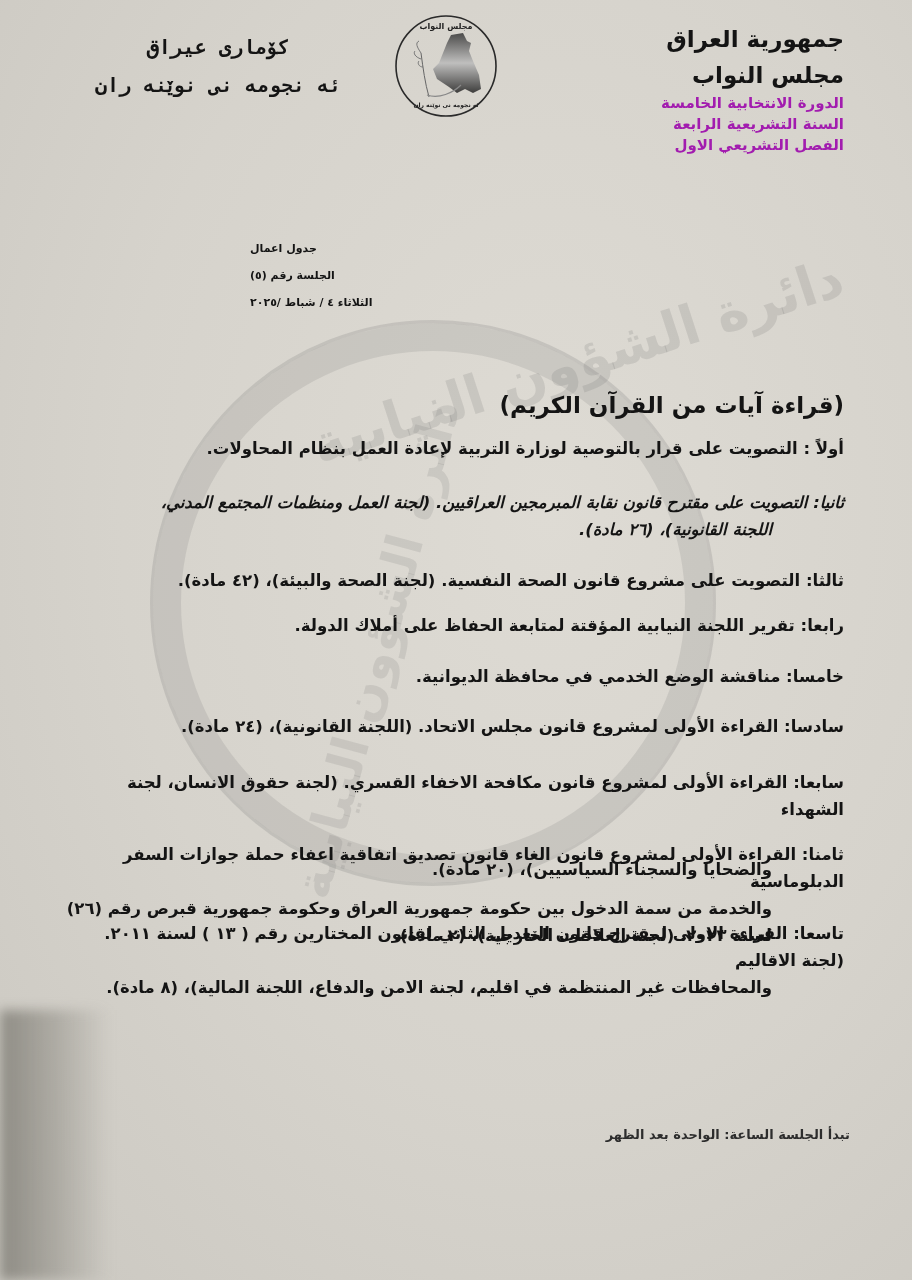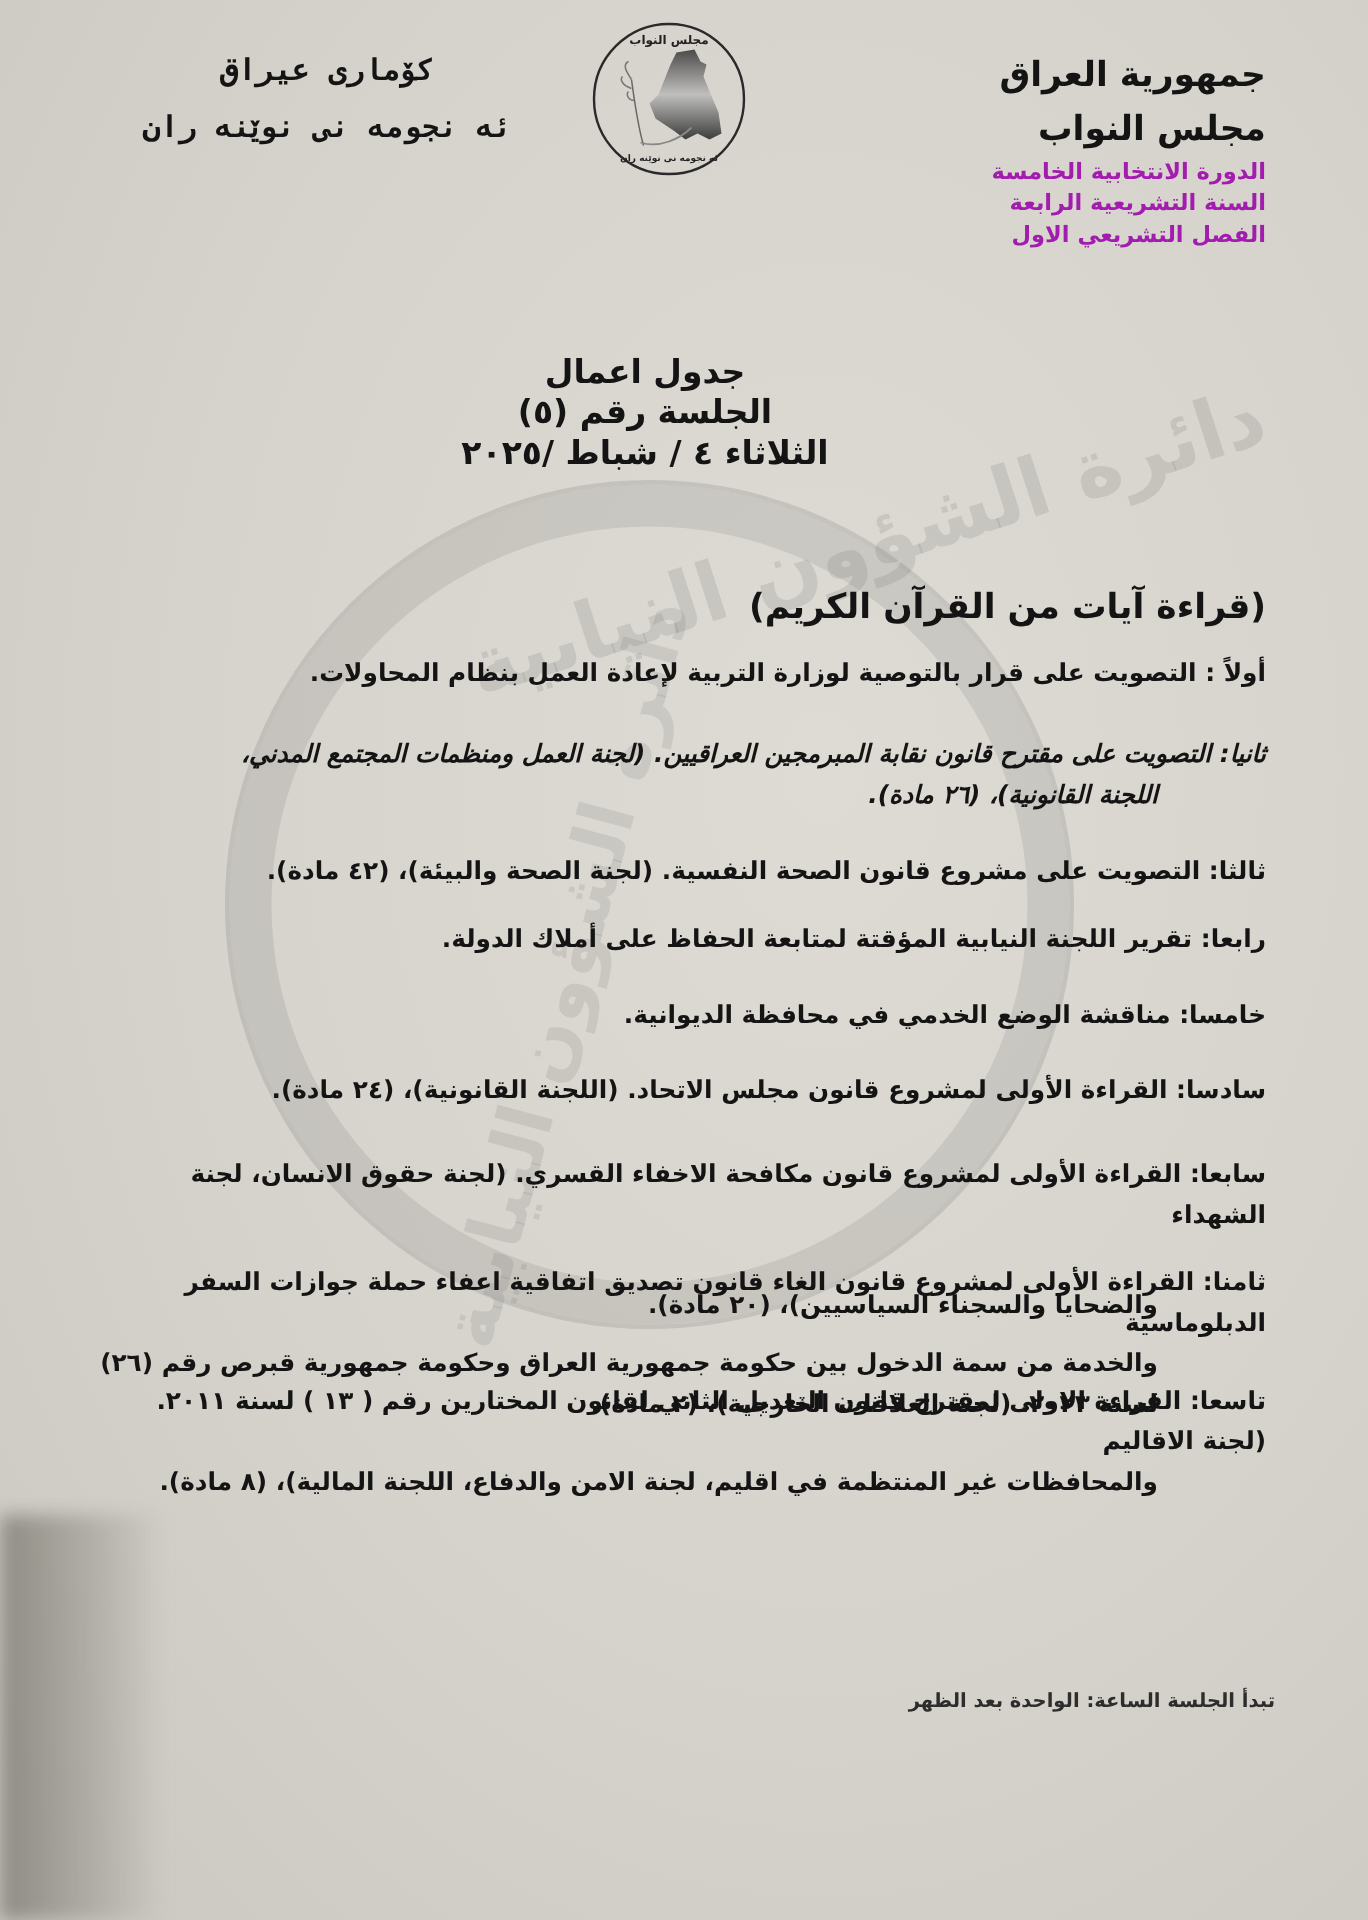--- a/index.html
+++ b/index.html
@@ -53,21 +53,21 @@
       font-size: 50px;
       font-weight: bold;
       color: rgba(110,110,110,0.16);
       transform: rotate(-75deg);
       white-space: nowrap;
       direction: rtl;
     }
 
     .hdr-right {
       position: absolute;
-      right: 68px; top: 32px;
+      right: 68px; top: 21px;
       text-align: right;
       direction: rtl;
     }
     .hdr-right .big {
       font-family: "DejaVu Sans", sans-serif;
       font-weight: bold;
       font-size: 23px;
       line-height: 36px;
       letter-spacing: 1px;
     }
@@ -95,24 +95,24 @@
     .logo {
       position: absolute;
       left: 393px; top: 13px;
       width: 106px; height: 106px;
     }
 
     .title-block {
       position: absolute;
       left: 250px; width: 360px;
       top: 235px;
-      text-align: center;
-      direction: rtl;
-      font-weight: bold;
-      font-size: 22px;
+      text-align: left;
+      direction: rtl;
+      font-weight: bold;
+      font-size: 11px;
       line-height: 27px;
     }
 
     .body {
       position: absolute;
       right: 68px;
       width: 780px;
       direction: rtl;
       text-align: right;
       font-weight: bold;

